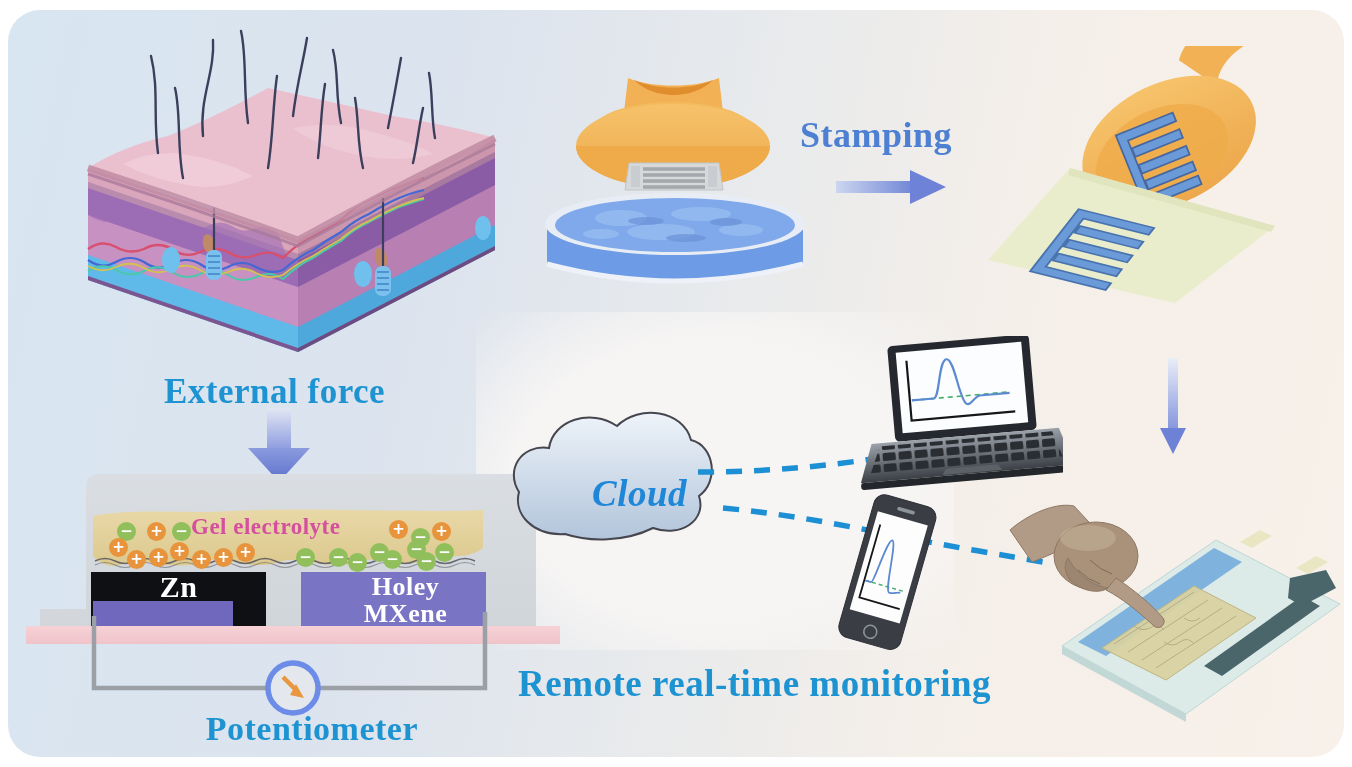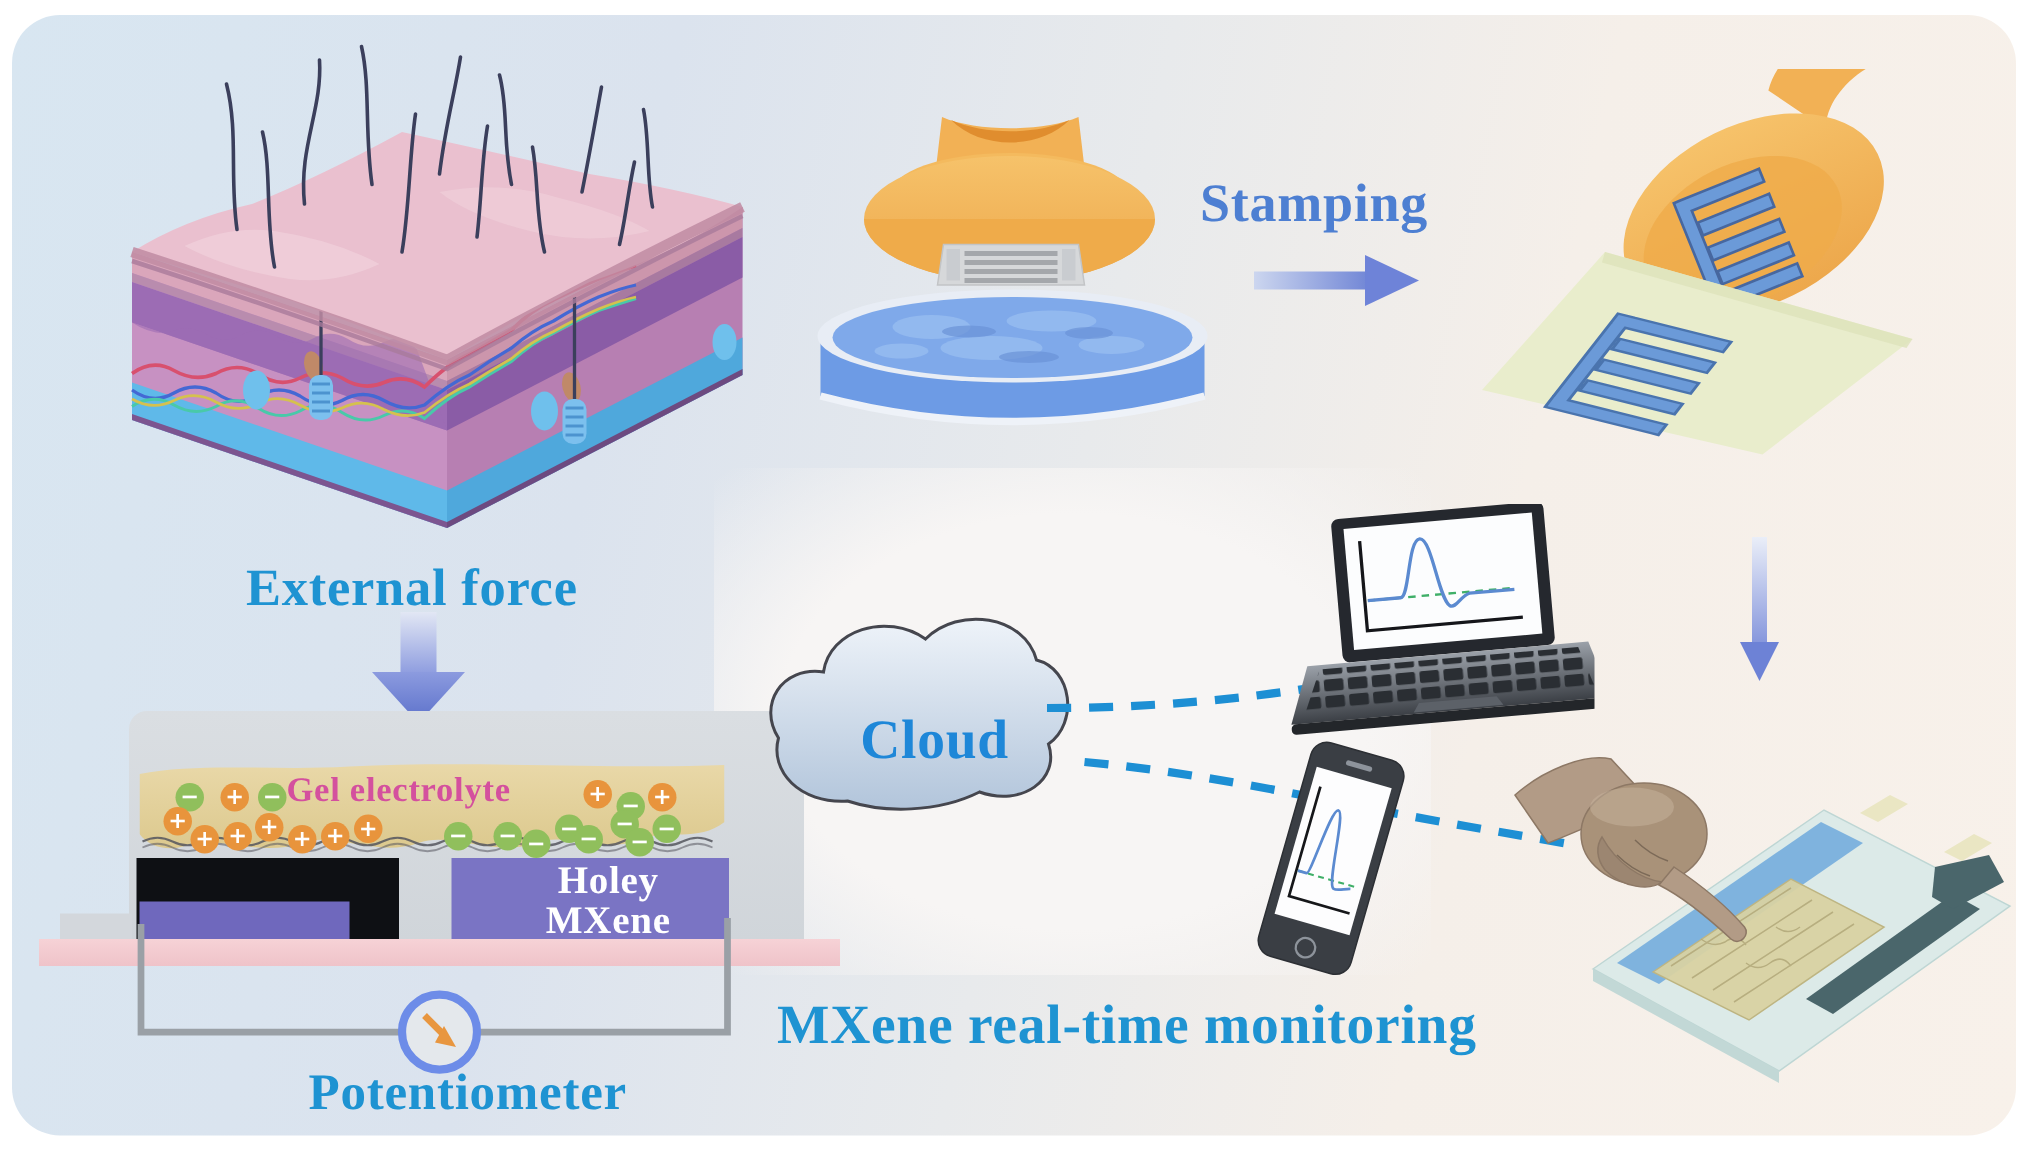--- a/index.html
+++ b/index.html
@@ -8,21 +8,21 @@
   #card{position:absolute;left:8px;top:10px;width:1336px;height:747px;border-radius:32px;overflow:hidden;
         background:linear-gradient(102deg,#d8e6f1 0%,#dbe3ee 30%,#e8eaec 52%,#f5efe9 72%,#f8f1ea 100%);}
   .abs{position:absolute;}
   .serif-label{position:absolute;font-weight:700;white-space:nowrap;letter-spacing:.5px;}
   .lbl-stamping{left:792px;top:104px;font-size:36px;color:var(--stamping-blue);}
   .lbl-external{left:156px;top:362px;font-size:35px;color:var(--accent-cyan);}
   .lbl-gel{left:183px;top:504px;font-size:23px;color:var(--gel-pink);}
   .lbl-zn{left:83px;top:560px;width:175px;text-align:center;font-size:30px;color:#ffffff;}
   .lbl-mxene{left:293px;top:563px;width:209px;text-align:center;font-size:26px;line-height:27px;color:#ffffff;}
   .lbl-pot{left:130px;top:700px;width:280px;text-align:right;font-size:34px;color:var(--accent-cyan);}
-  .lbl-cloud{left:551px;top:462px;width:128px;text-align:center;font-size:37px;color:var(--cloud-blue);}
+  .lbl-cloud{left:551px;top:462px;width:128px;text-align:right;font-size:37px;color:var(--cloud-blue);font-style:italic;}
   .lbl-remote{left:510px;top:652px;font-size:37px;color:var(--accent-cyan);}
 
   
   .housing{left:78px;top:464px;width:450px;height:170px;border-radius:12px 12px 0 0;
            background:linear-gradient(#dadee2,#cfd4d9);}
   .housing-foot{left:32px;top:599px;width:48px;height:35px;background:#d3d7dc;}
   .zn-block{left:83px;top:562px;width:175px;height:56px;background:var(--zn-black);}
   .zn-sub{left:85px;top:591px;width:140px;height:27px;background:#6f68bd;}
   .mxene-block{left:293px;top:562px;width:185px;height:56px;background:var(--mxene-purple);}
   .pink-substrate{left:18px;top:616px;width:534px;height:18px;
@@ -212,20 +212,21 @@
             <stop offset="1" stop-color="#dcc98e"></stop>
           </linearGradient>
         </defs>
       <path d="M0,12 C40,4 90,10 140,7 C220,3 320,9 390,6 L390,44 C372,58 352,48 332,56 C306,66 286,50 264,58 C236,68 208,50 186,58 C158,68 130,50 108,58 C80,68 52,52 30,60 C18,64 6,60 0,52 Z" fill="url(#gelGrad)"></path>
       <path d="M2,57 q10,-5 20,0 t20,0 t20,0 t20,0 t20,0 t20,0 t20,0 t20,0 t20,0 t20,0 t20,0 t20,0 t20,0 t20,0 t20,0 t20,0 t20,0 t20,0 t20,0" stroke="#55565e" stroke-width="1.4" fill="none" opacity=".85"></path>
       <path d="M2,61 q10,-5 20,0 t20,0 t20,0 t20,0 t20,0 t20,0 t20,0 t20,0 t20,0 t20,0 t20,0 t20,0 t20,0 t20,0 t20,0 t20,0 t20,0 t20,0 t20,0" stroke="#55565e" stroke-width="1.2" fill="none" opacity=".55"></path>
     </svg>
     <div class="serif-label lbl-gel">Gel electrolyte</div>
     <div class="abs zn-block"></div>
     <div class="abs zn-sub"></div>
+    <div class="serif-label lbl-zn">Zn</div>
     <div class="abs mxene-block"></div>
     <div class="serif-label lbl-mxene">
       <div>Holey</div>
       <div>MXene</div>
     </div>
     <div class="abs pink-substrate"></div>
     <svg class="abs" style="left:20px;top:558px;" width="540" height="175" viewBox="0 0 540 175">
       <polyline points="66,48 66,120 238,120" fill="none" stroke="#9aa0a6" stroke-width="4.5"></polyline>
       <polyline points="292,120 457,120 457,44" fill="none" stroke="#9aa0a6" stroke-width="4.5"></polyline>
       <circle cx="265" cy="120" r="25" fill="#e4e8ec" stroke="#6d8ce8" stroke-width="5.5"></circle>
@@ -302,21 +303,21 @@
         <rect x="20" y="6" width="64" height="148" rx="11" fill="#3a3e44" stroke="#2c2f34"></rect>
         <rect x="26" y="24" width="52" height="102" fill="#fdfdfe"></rect>
         <rect x="44" y="14" width="18" height="3.5" rx="1.7" fill="#8d939b"></rect>
         <circle cx="52" cy="142" r="6.5" fill="none" stroke="#8d939b" stroke-width="1.5"></circle>
         <path d="M32,36 L32,112 L74,112" fill="none" stroke="#16171a" stroke-width="1.8"></path>
         <path fill="none" stroke="#3faf68" stroke-width="1.4" stroke-dasharray="4 3" d="M33,94 L72,94"></path>
         <path fill="none" stroke="#5b8ad0" stroke-width="1.8" d="M33,94 L39,94 C42,94 43,48 48,48 C53,48 54,97 59,99 C62,100 66,97 70,96"></path>
       </g>
     </svg>
 
-    <div class="serif-label lbl-remote">MXene real-time monitoring</div>
+    <div class="serif-label lbl-remote">Remote real-time monitoring</div>
 
     <svg class="abs" style="left:1036px;top:516px;" width="312" height="205" viewBox="0 0 312 205">
       <polygon points="18,120 172,14 296,78 142,188" fill="#d9e9e7" fill-opacity=".92" stroke="#bed6d4"></polygon>
       <polygon points="18,120 142,188 142,196 18,128" fill="#c2d8d6"></polygon>
       <polygon points="196,16 216,4 228,10 208,22" fill="#eae6c3"></polygon>
       <polygon points="252,42 272,30 284,36 264,48" fill="#eae6c3"></polygon>
       <polygon points="34,116 170,22 198,36 62,130" fill="#7fb3de"></polygon>
       <polygon points="160,140 258,70 276,80 178,150" fill="#4a666b"></polygon>
       <polygon points="246,52 282,44 292,62 258,80 244,72" fill="#4a666b"></polygon>
       <g>

